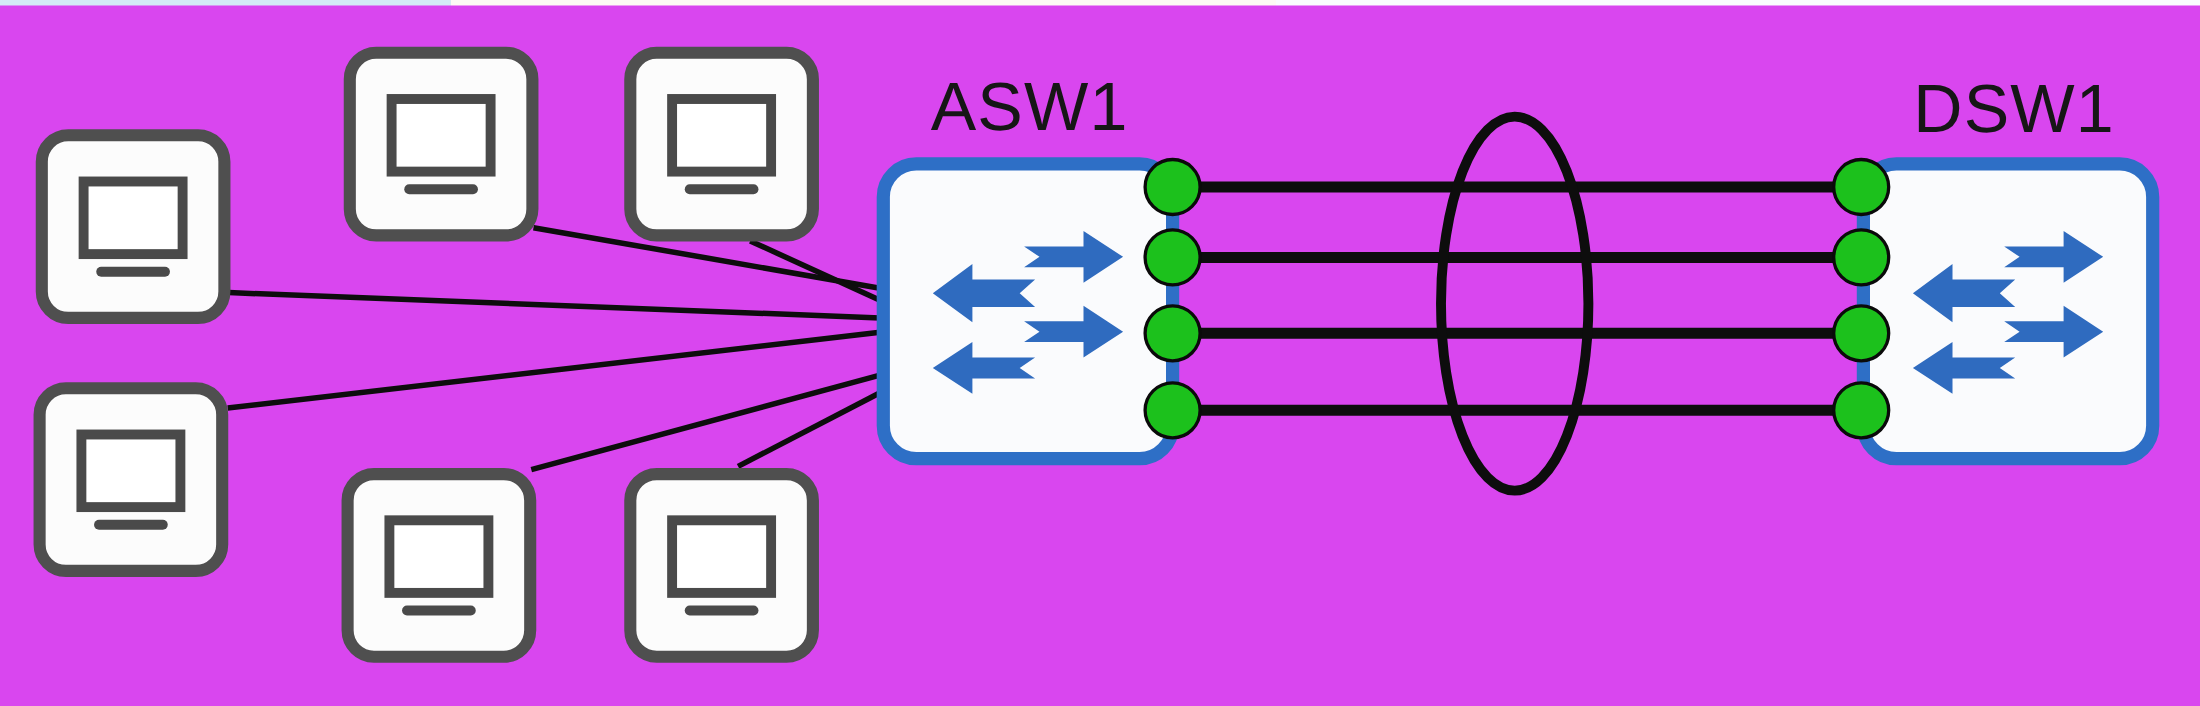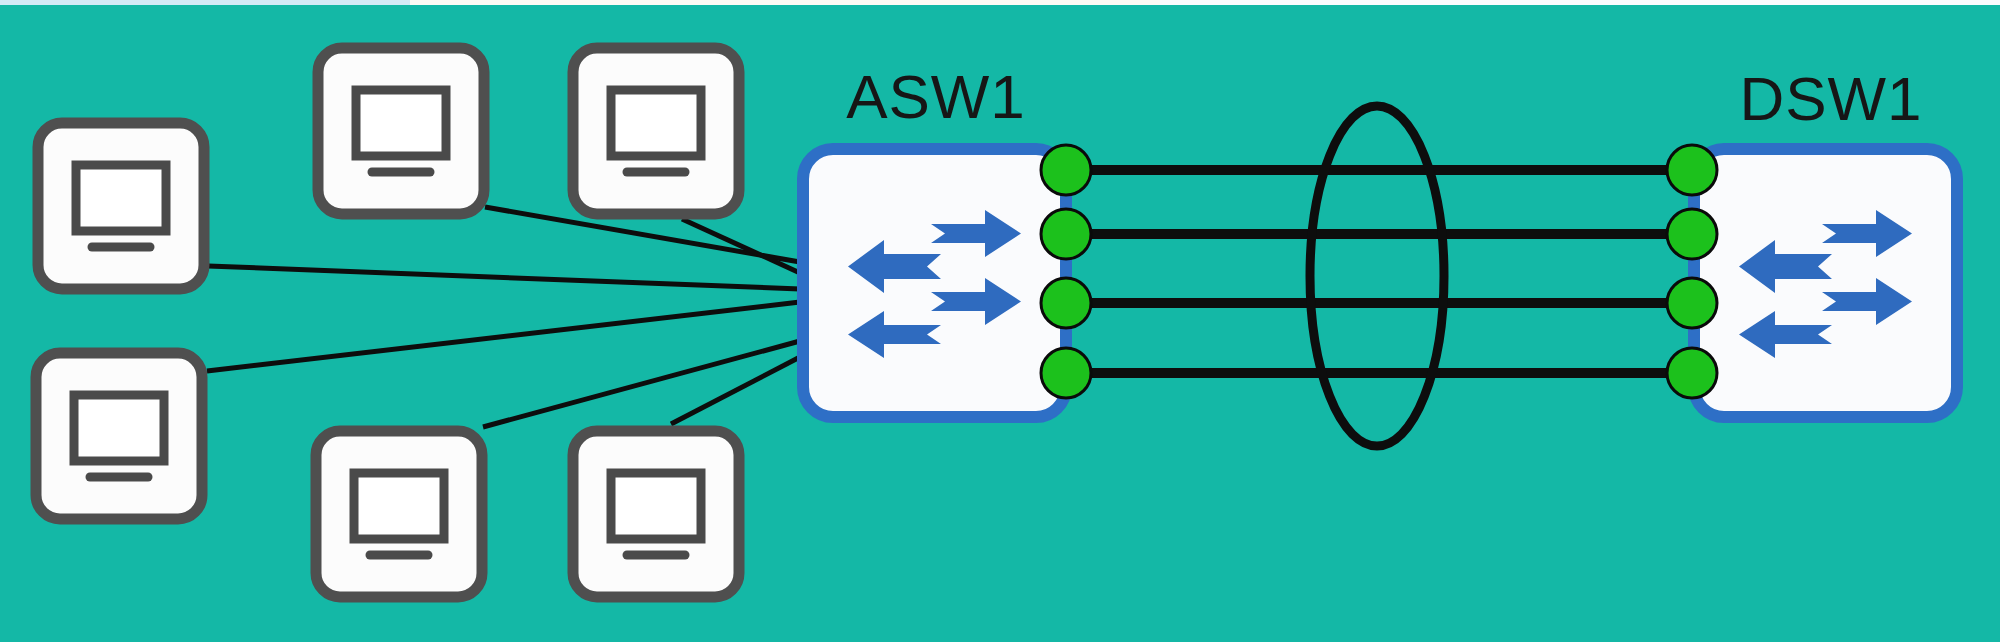--- a/index.html
+++ b/index.html
@@ -1,20 +1,20 @@
 <!DOCTYPE html>
 <html><head>
 <meta charset="utf-8">
 <style>
   html, body { margin: 0; padding: 0; background: #ffffff; }
   #stage {
     position: relative;
     width: 2000px;
     height: 642px;
-    background: #14b8a6;
+    background: #d946ef;
     overflow: hidden;
     font-family: "Liberation Sans", sans-serif;
   }
   #top-strip { position: absolute; top: 0; left: 0; width: 2000px; height: 5px; display: flex; }
   #top-strip .seg1 { width: 410px;  height: 100%; }
   #top-strip .seg2 { width: 750px;  height: 100%; }
   #top-strip .seg3 { width: 840px;  height: 100%; }
   #diagram-svg { position: absolute; top: 0; left: 0; }
   .switch-label {
     font-family: "Liberation Sans", sans-serif;

